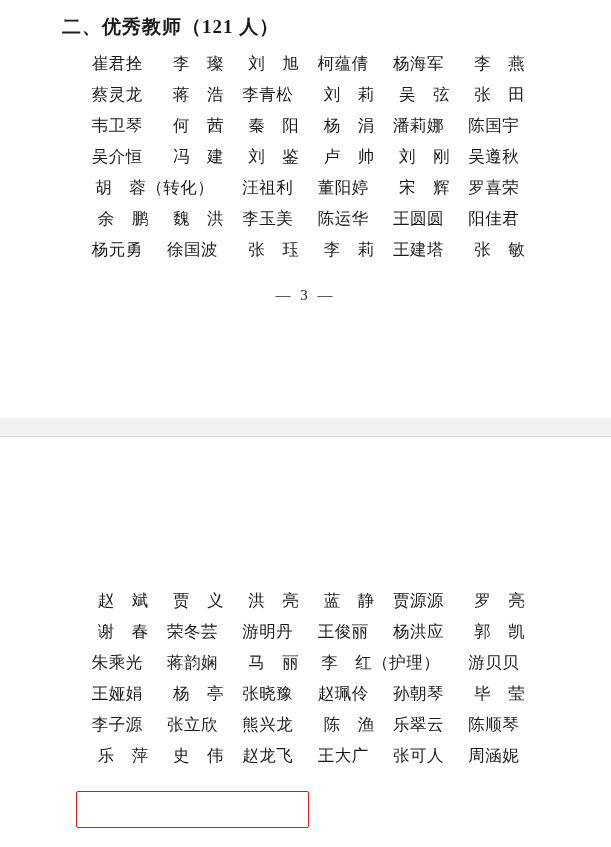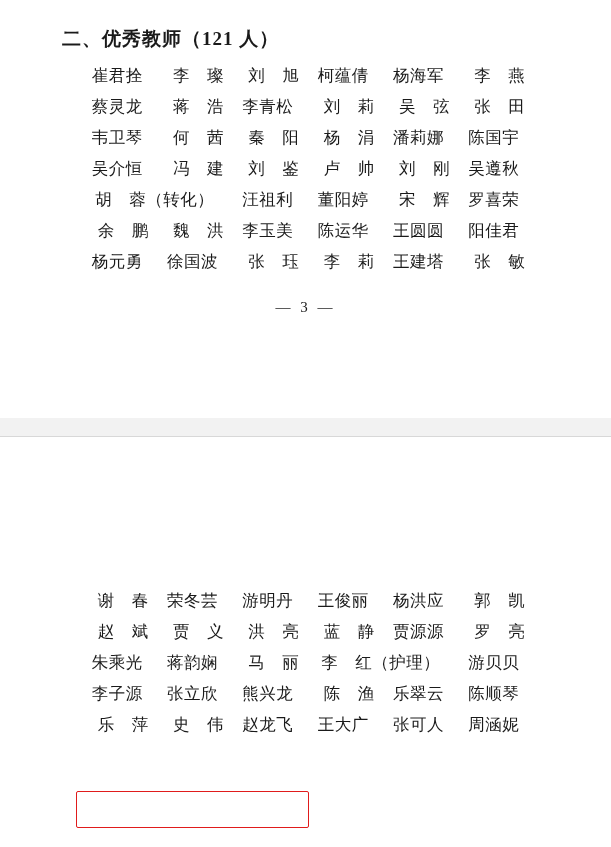--- a/index.html
+++ b/index.html
@@ -16,21 +16,21 @@
     overflow: hidden;
   }
   .page {
     position: absolute;
     left: 0;
     top: 0;
     width: 611px;
     background: #ffffff;
   }
   .page-one {
-    top: 16px;
+    top: 4px;
     height: 418px;
     border-bottom: 1px solid #d8d8d8;
   }
   .gap {
     position: absolute;
     left: 0;
     top: 418px;
     width: 611px;
     height: 18px;
     background: #f2f2f2;
@@ -168,41 +168,49 @@
 </div>
 
 <div class="gap"></div>
 
 <div class="page page-two">
   <div class="spacer-top"></div>
 
   <table class="name-table">
     <tbody>
       <tr>
+        <td class="sp2">赵　斌</td>
+        <td class="sp2">贾　义</td>
+        <td class="sp2">洪　亮</td>
+        <td class="sp2">蓝　静</td>
+        <td>贾源源</td>
+        <td class="sp2">罗　亮</td>
+      </tr>
+      <tr>
         <td class="sp2">谢　春</td>
         <td>荣冬芸</td>
         <td>游明丹</td>
         <td>王俊丽</td>
         <td>杨洪应</td>
         <td class="sp2">郭　凯</td>
       </tr>
       <tr>
-        <td class="sp2">赵　斌</td>
-        <td class="sp2">贾　义</td>
-        <td class="sp2">洪　亮</td>
-        <td class="sp2">蓝　静</td>
-        <td>贾源源</td>
-        <td class="sp2">罗　亮</td>
-      </tr>
-      <tr>
         <td>朱乘光</td>
         <td>蒋韵娴</td>
         <td class="sp2">马　丽</td>
         <td colspan="2" class="wide">李　红（护理）</td>
         <td>游贝贝</td>
+      </tr>
+      <tr>
+        <td>王娅娟</td>
+        <td class="sp2">杨　亭</td>
+        <td>张晓豫</td>
+        <td>赵珮伶</td>
+        <td>孙朝琴</td>
+        <td class="sp2">毕　莹</td>
       </tr>
       <tr>
         <td>李子源</td>
         <td>张立欣</td>
         <td>熊兴龙</td>
         <td class="sp2">陈　渔</td>
         <td>乐翠云</td>
         <td>陈顺琴</td>
       </tr>
       <tr>

